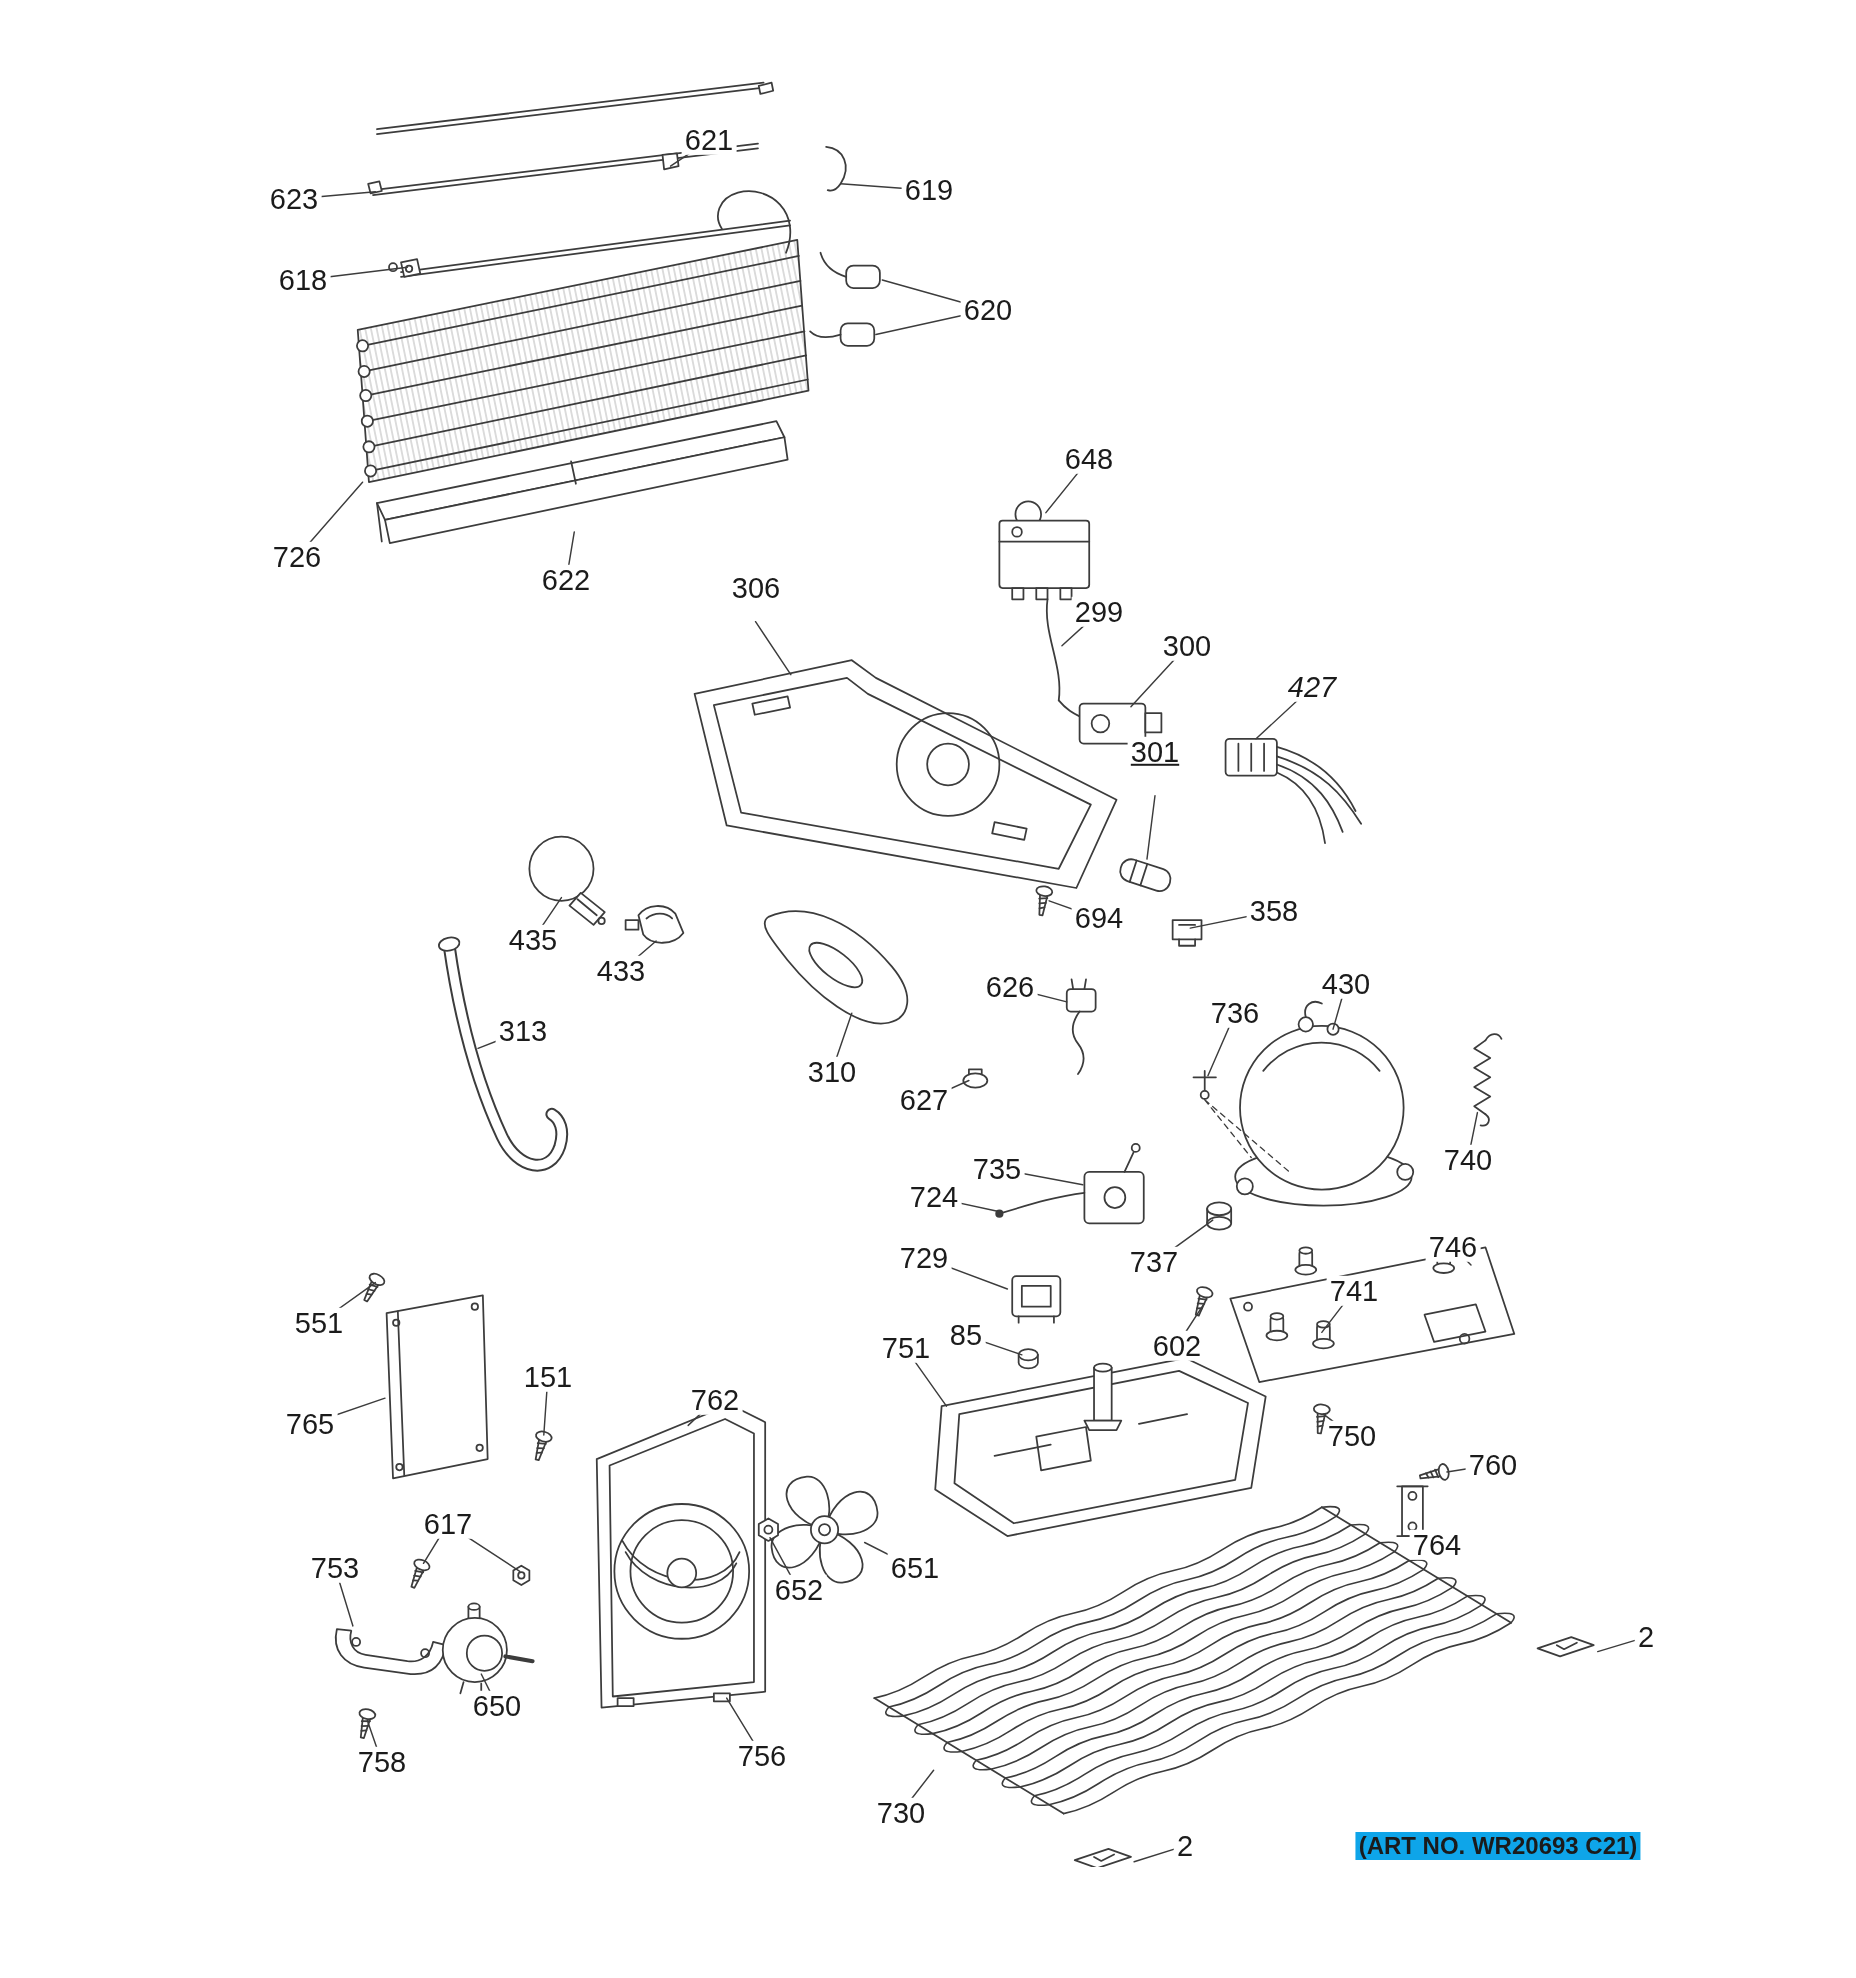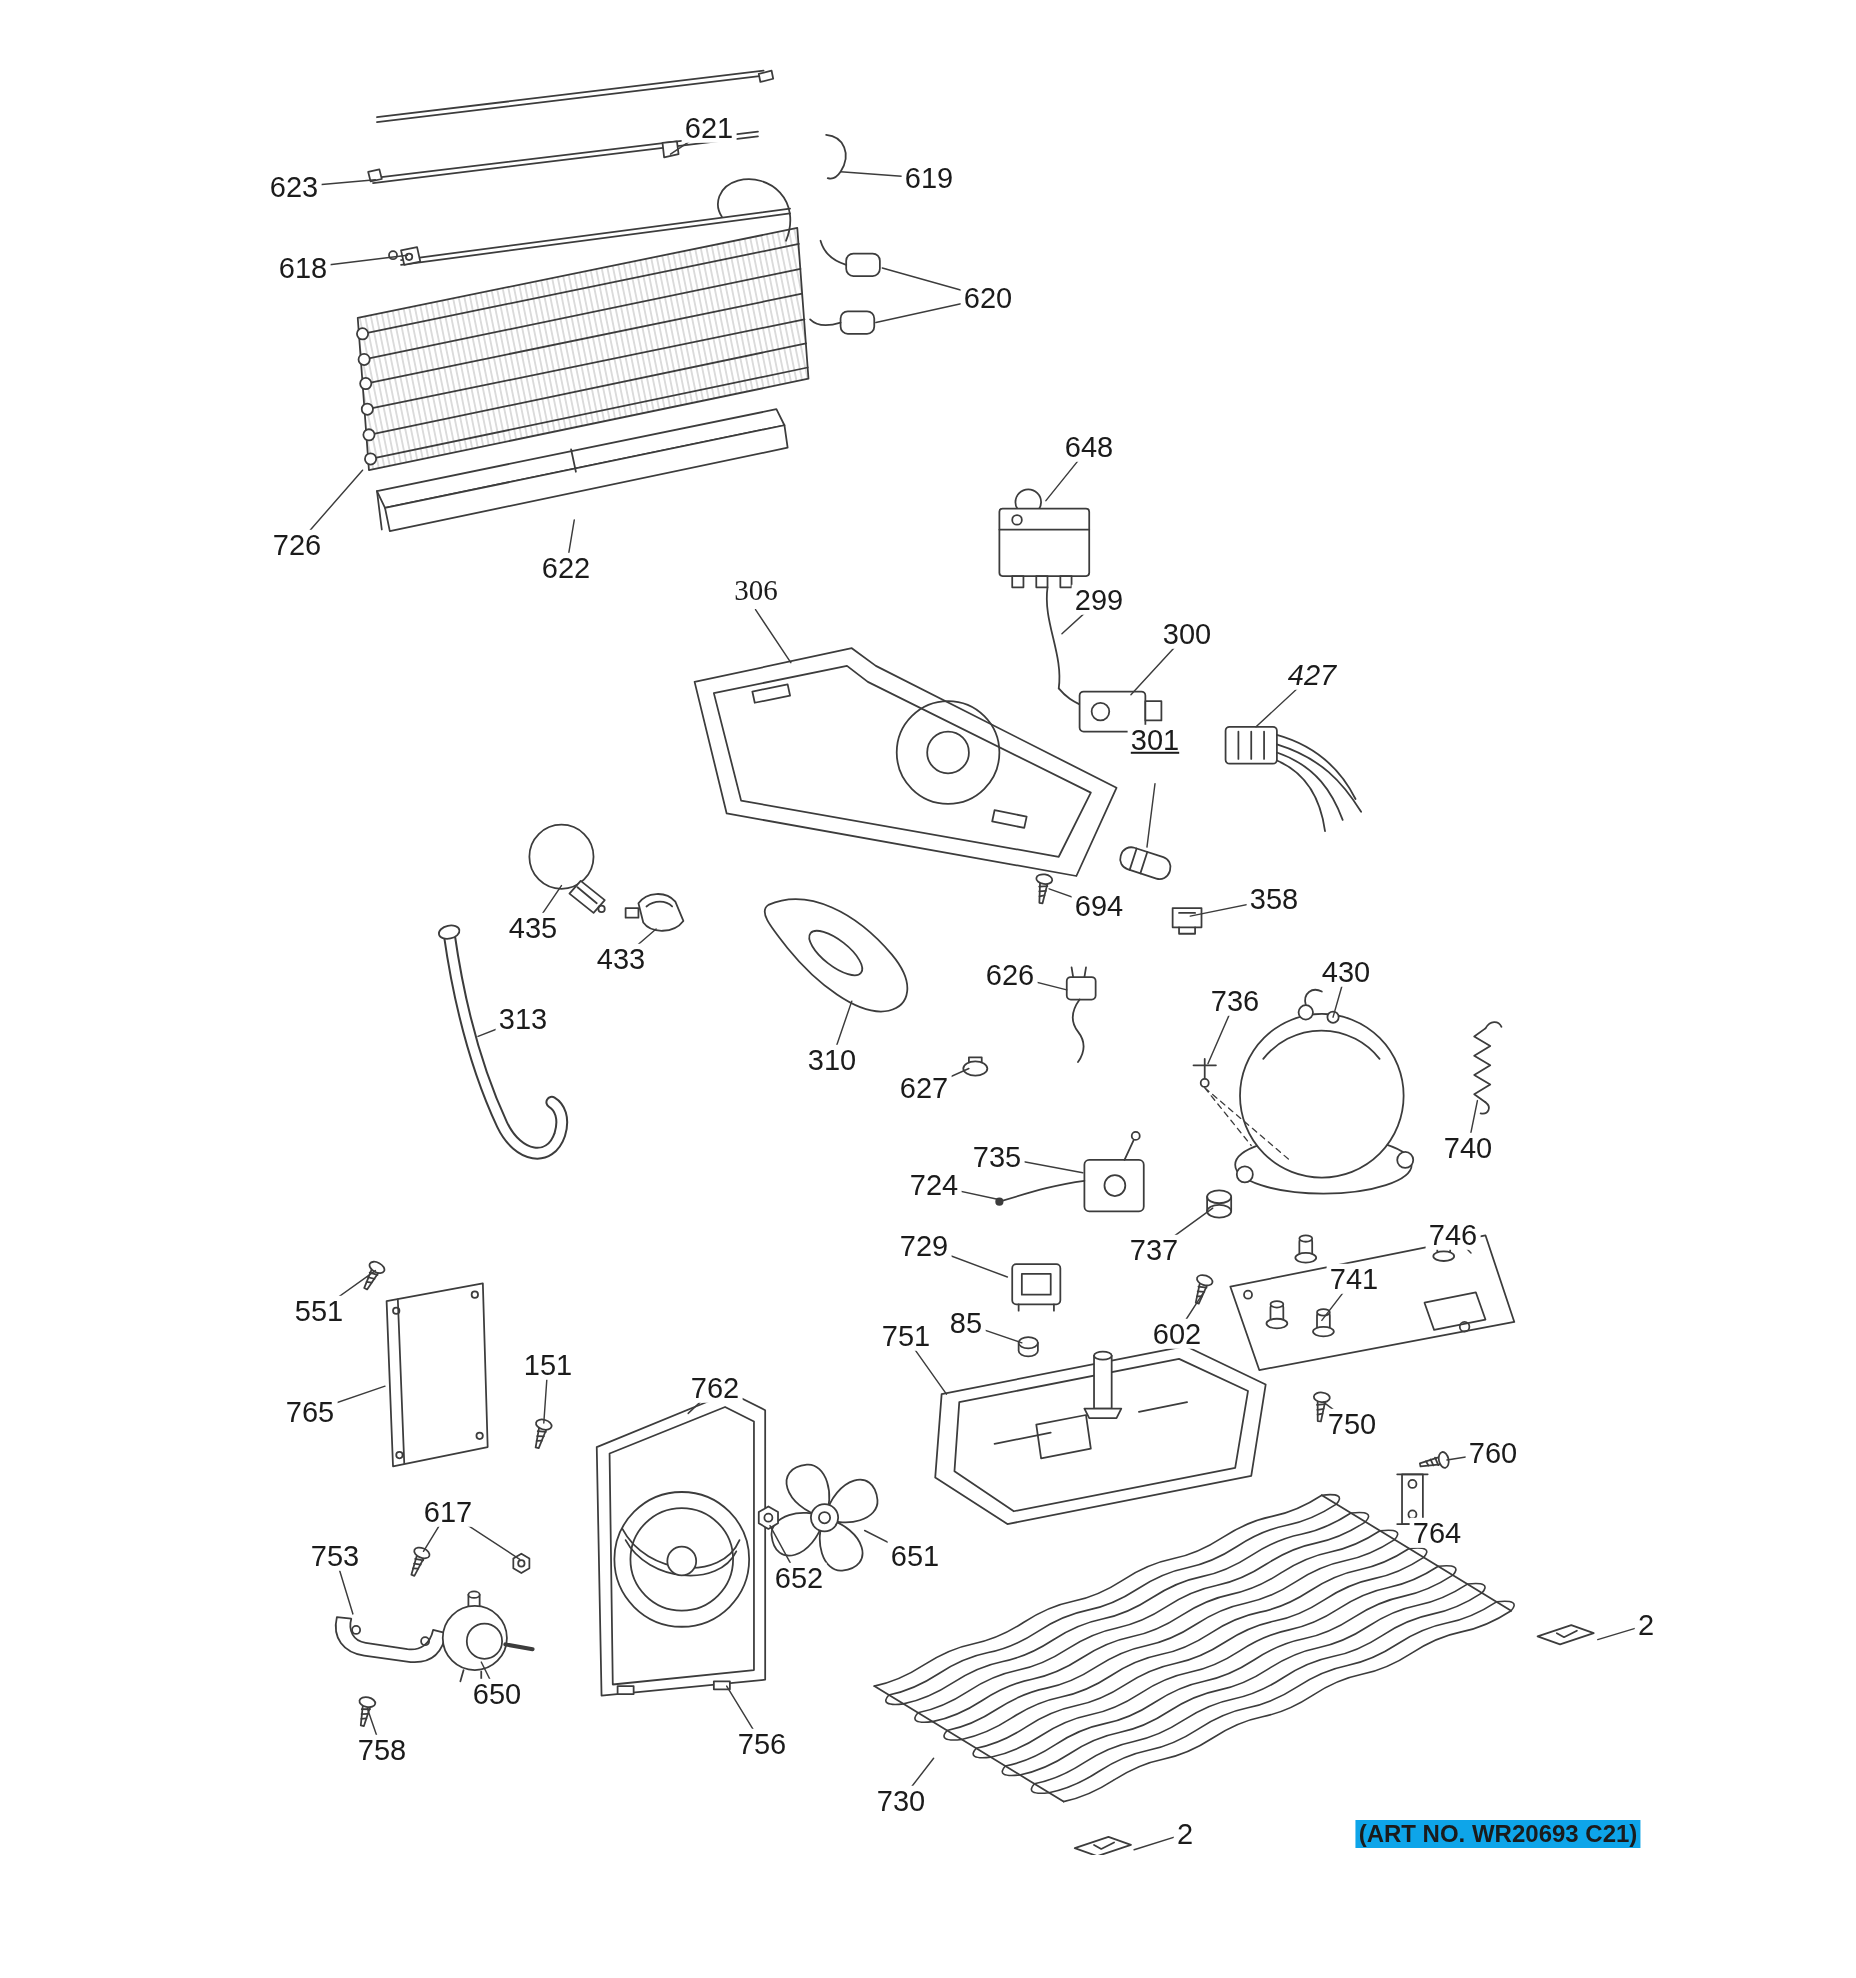--- a/index.html
+++ b/index.html
@@ -1,17 +1,17 @@
 <!DOCTYPE html>
 <html style="font-size:13px"><head>
 <meta charset="utf-8">
 <style>
   html,body{margin:0;padding:0;background:#fff;}
   .stage{position:relative;width:1856px;height:1855px;background:#fff;overflow:hidden;
-         font-family:"Liberation Sans",sans-serif;}
+         font-family:"Liberation Sans",sans-serif;margin-top:12px;}
   .stage svg{position:absolute;left:0;top:0;}
   .labels-layer{position:absolute;left:0;top:0;width:100%;height:100%;}
   .part-label{position:absolute;transform:translate(-50%,-50%);
               font:400 29px "Liberation Sans",sans-serif;color:#1b1b1b;
               background:#fff;padding:0 3.2px;line-height:1.05;white-space:nowrap;}
   .artno{position:absolute;transform:translate(-50%,-50%);
          font:700 24px "Liberation Sans",sans-serif;color:#1b1b1b;background:#0ea5e9;
          padding:0 3.2px;white-space:nowrap;}
 </style>
 </head>
@@ -385,21 +385,21 @@
 <div class="labels-layer">
 
 <span class="part-label" style="left: 709px; top: 128px;">621</span>
       <span class="part-label" style="left: 294px; top: 187px;">623</span>
       <span class="part-label" style="left: 929px; top: 178px;">619</span>
       <span class="part-label" style="left: 303px; top: 268px;">618</span>
       <span class="part-label" style="left: 988px; top: 298px;">620</span>
       <span class="part-label" style="left: 297px; top: 545px;">726</span>
       <span class="part-label" style="left: 566px; top: 568px;">622</span>
       <span class="part-label" style="left: 1089px; top: 447px;">648</span>
-      <span class="part-label" style="left: 756px; top: 590px; font-family: Liberation Serif, serif;">306</span>
+      <span class="part-label" style="left: 756px; top: 576px;">306</span>
       <span class="part-label" style="left: 1099px; top: 600px;">299</span>
       <span class="part-label" style="left: 1187px; top: 634px;">300</span>
       <span class="part-label" style="left: 1312px; top: 675px; font-style: italic;">427</span>
       <span class="part-label" style="left: 1155px; top: 740px; text-decoration: underline;">301</span>
       <span class="part-label" style="left: 1099px; top: 906px;">694</span>
       <span class="part-label" style="left: 1274px; top: 899px;">358</span>
       <span class="part-label" style="left: 533px; top: 928px;">435</span>
       <span class="part-label" style="left: 621px; top: 959px;">433</span>
       <span class="part-label" style="left: 523px; top: 1019px;">313</span>
       <span class="part-label" style="left: 832px; top: 1060px;">310</span>

